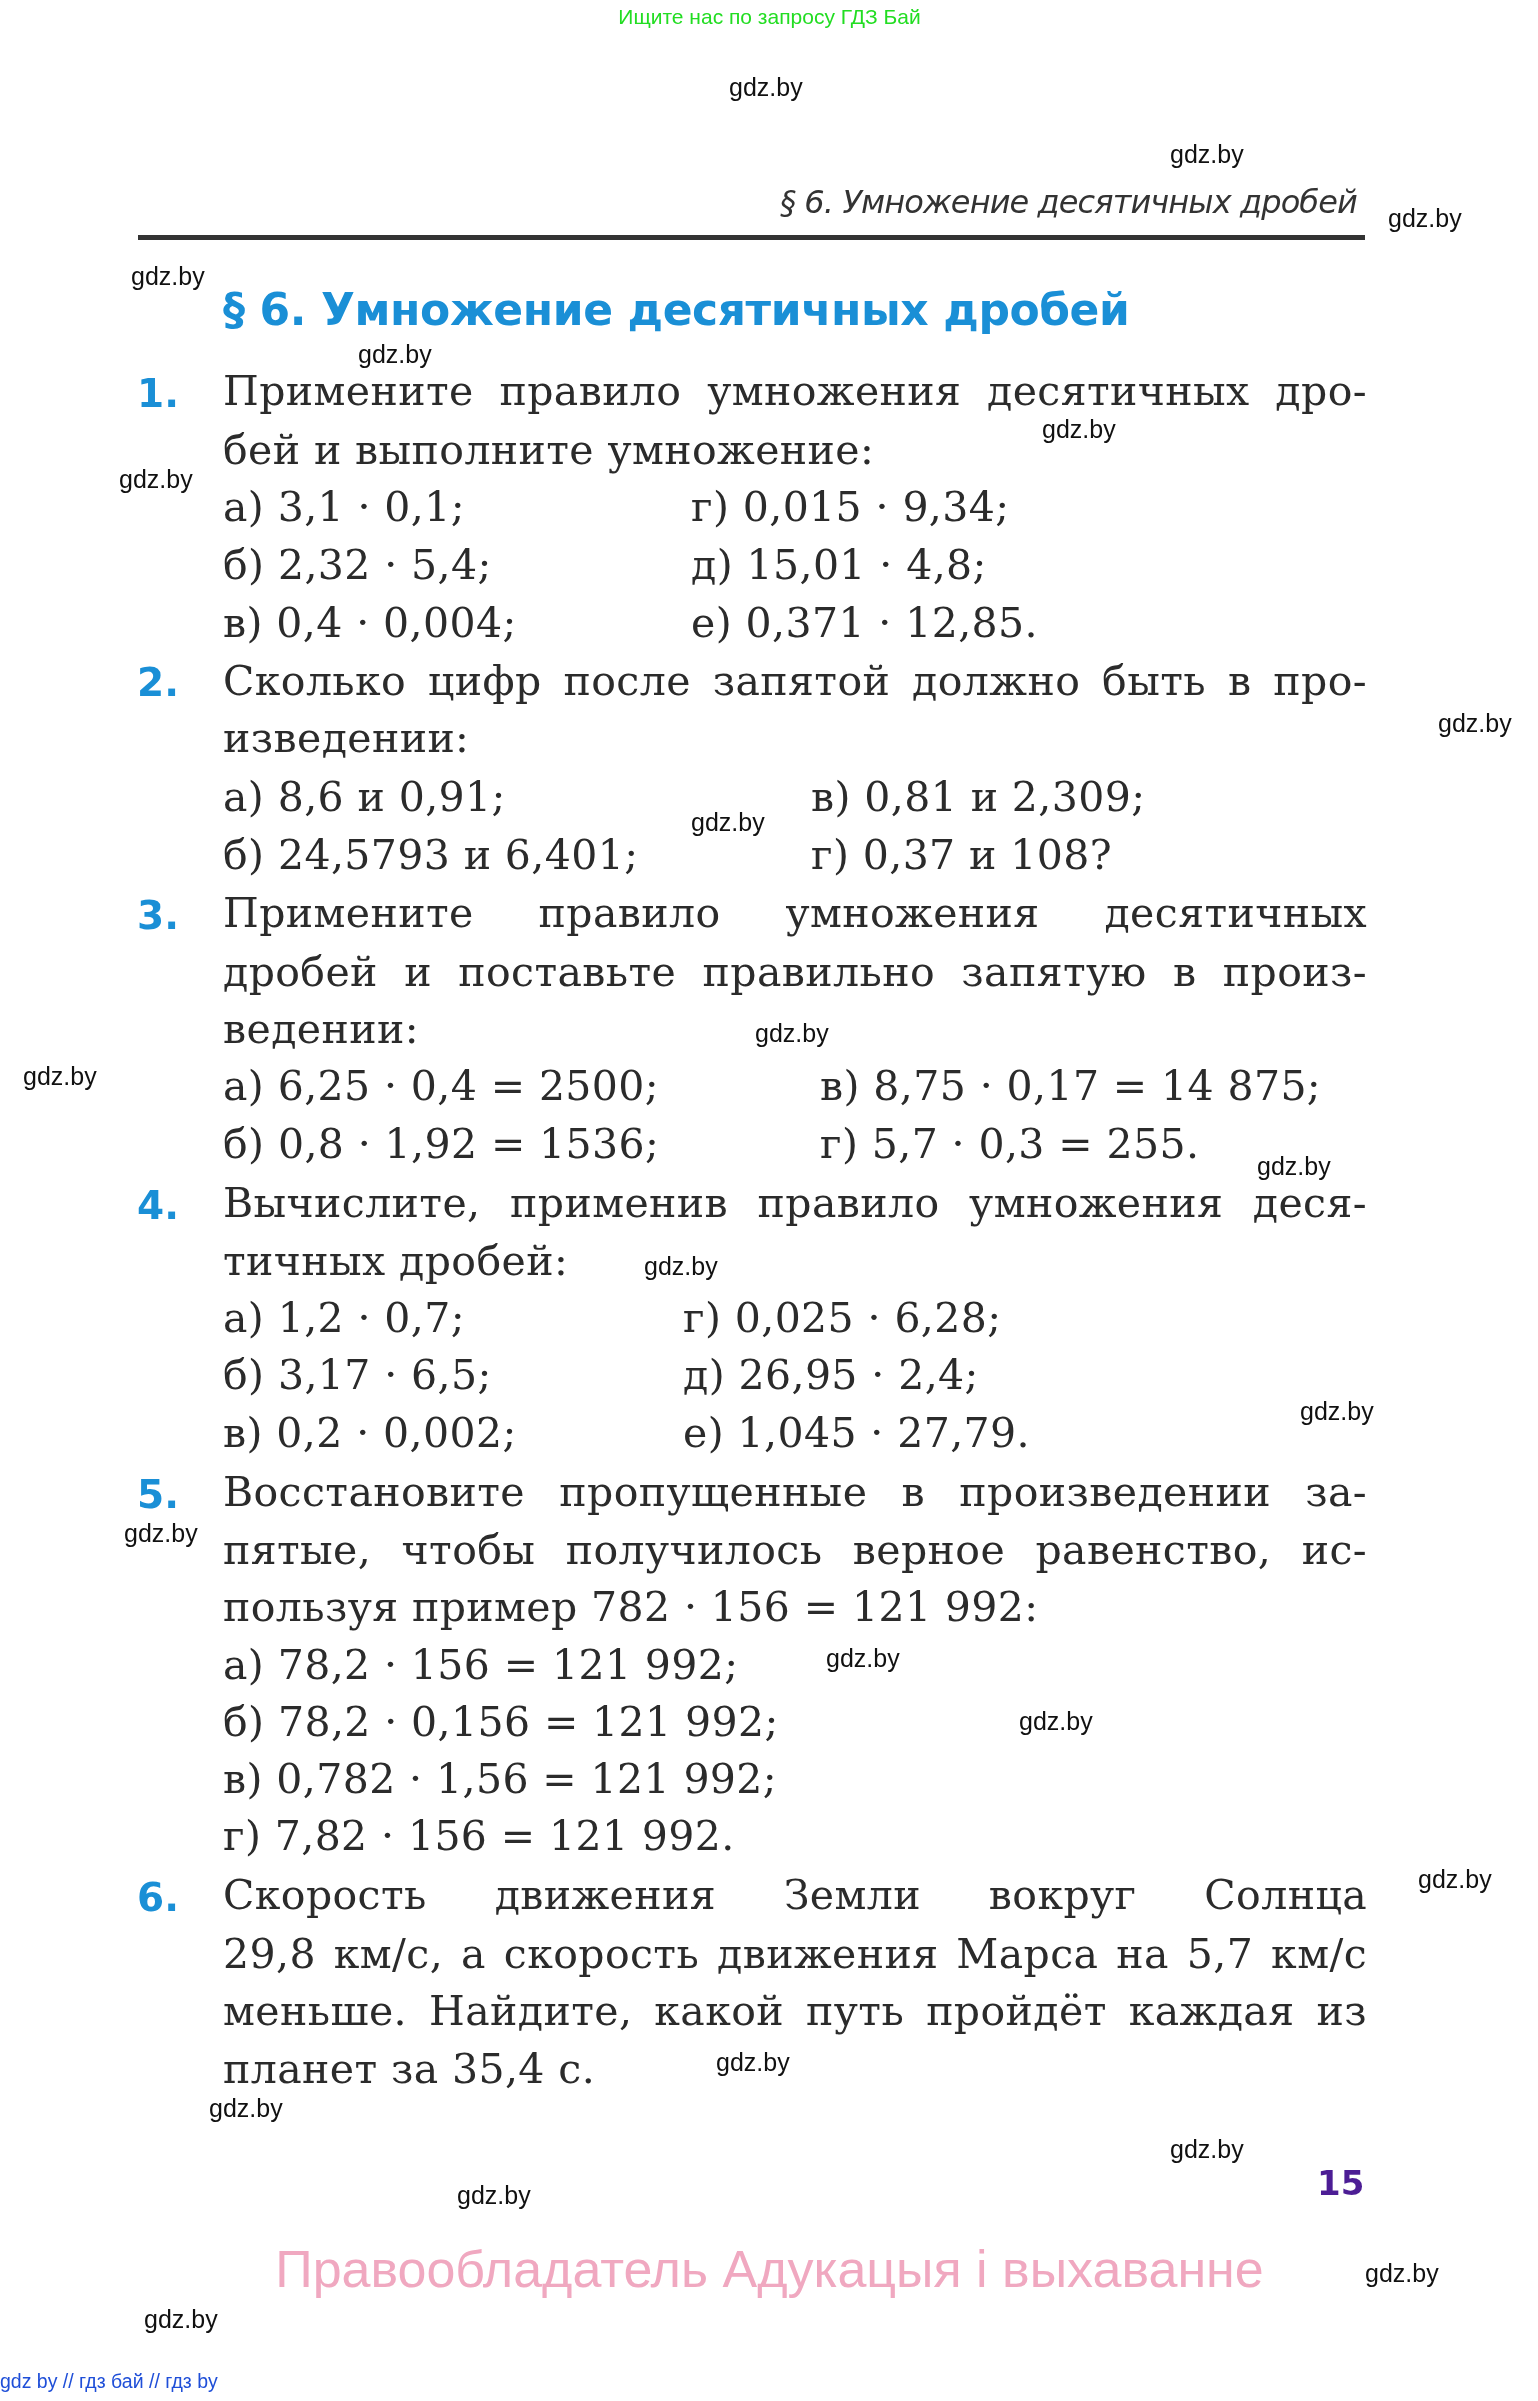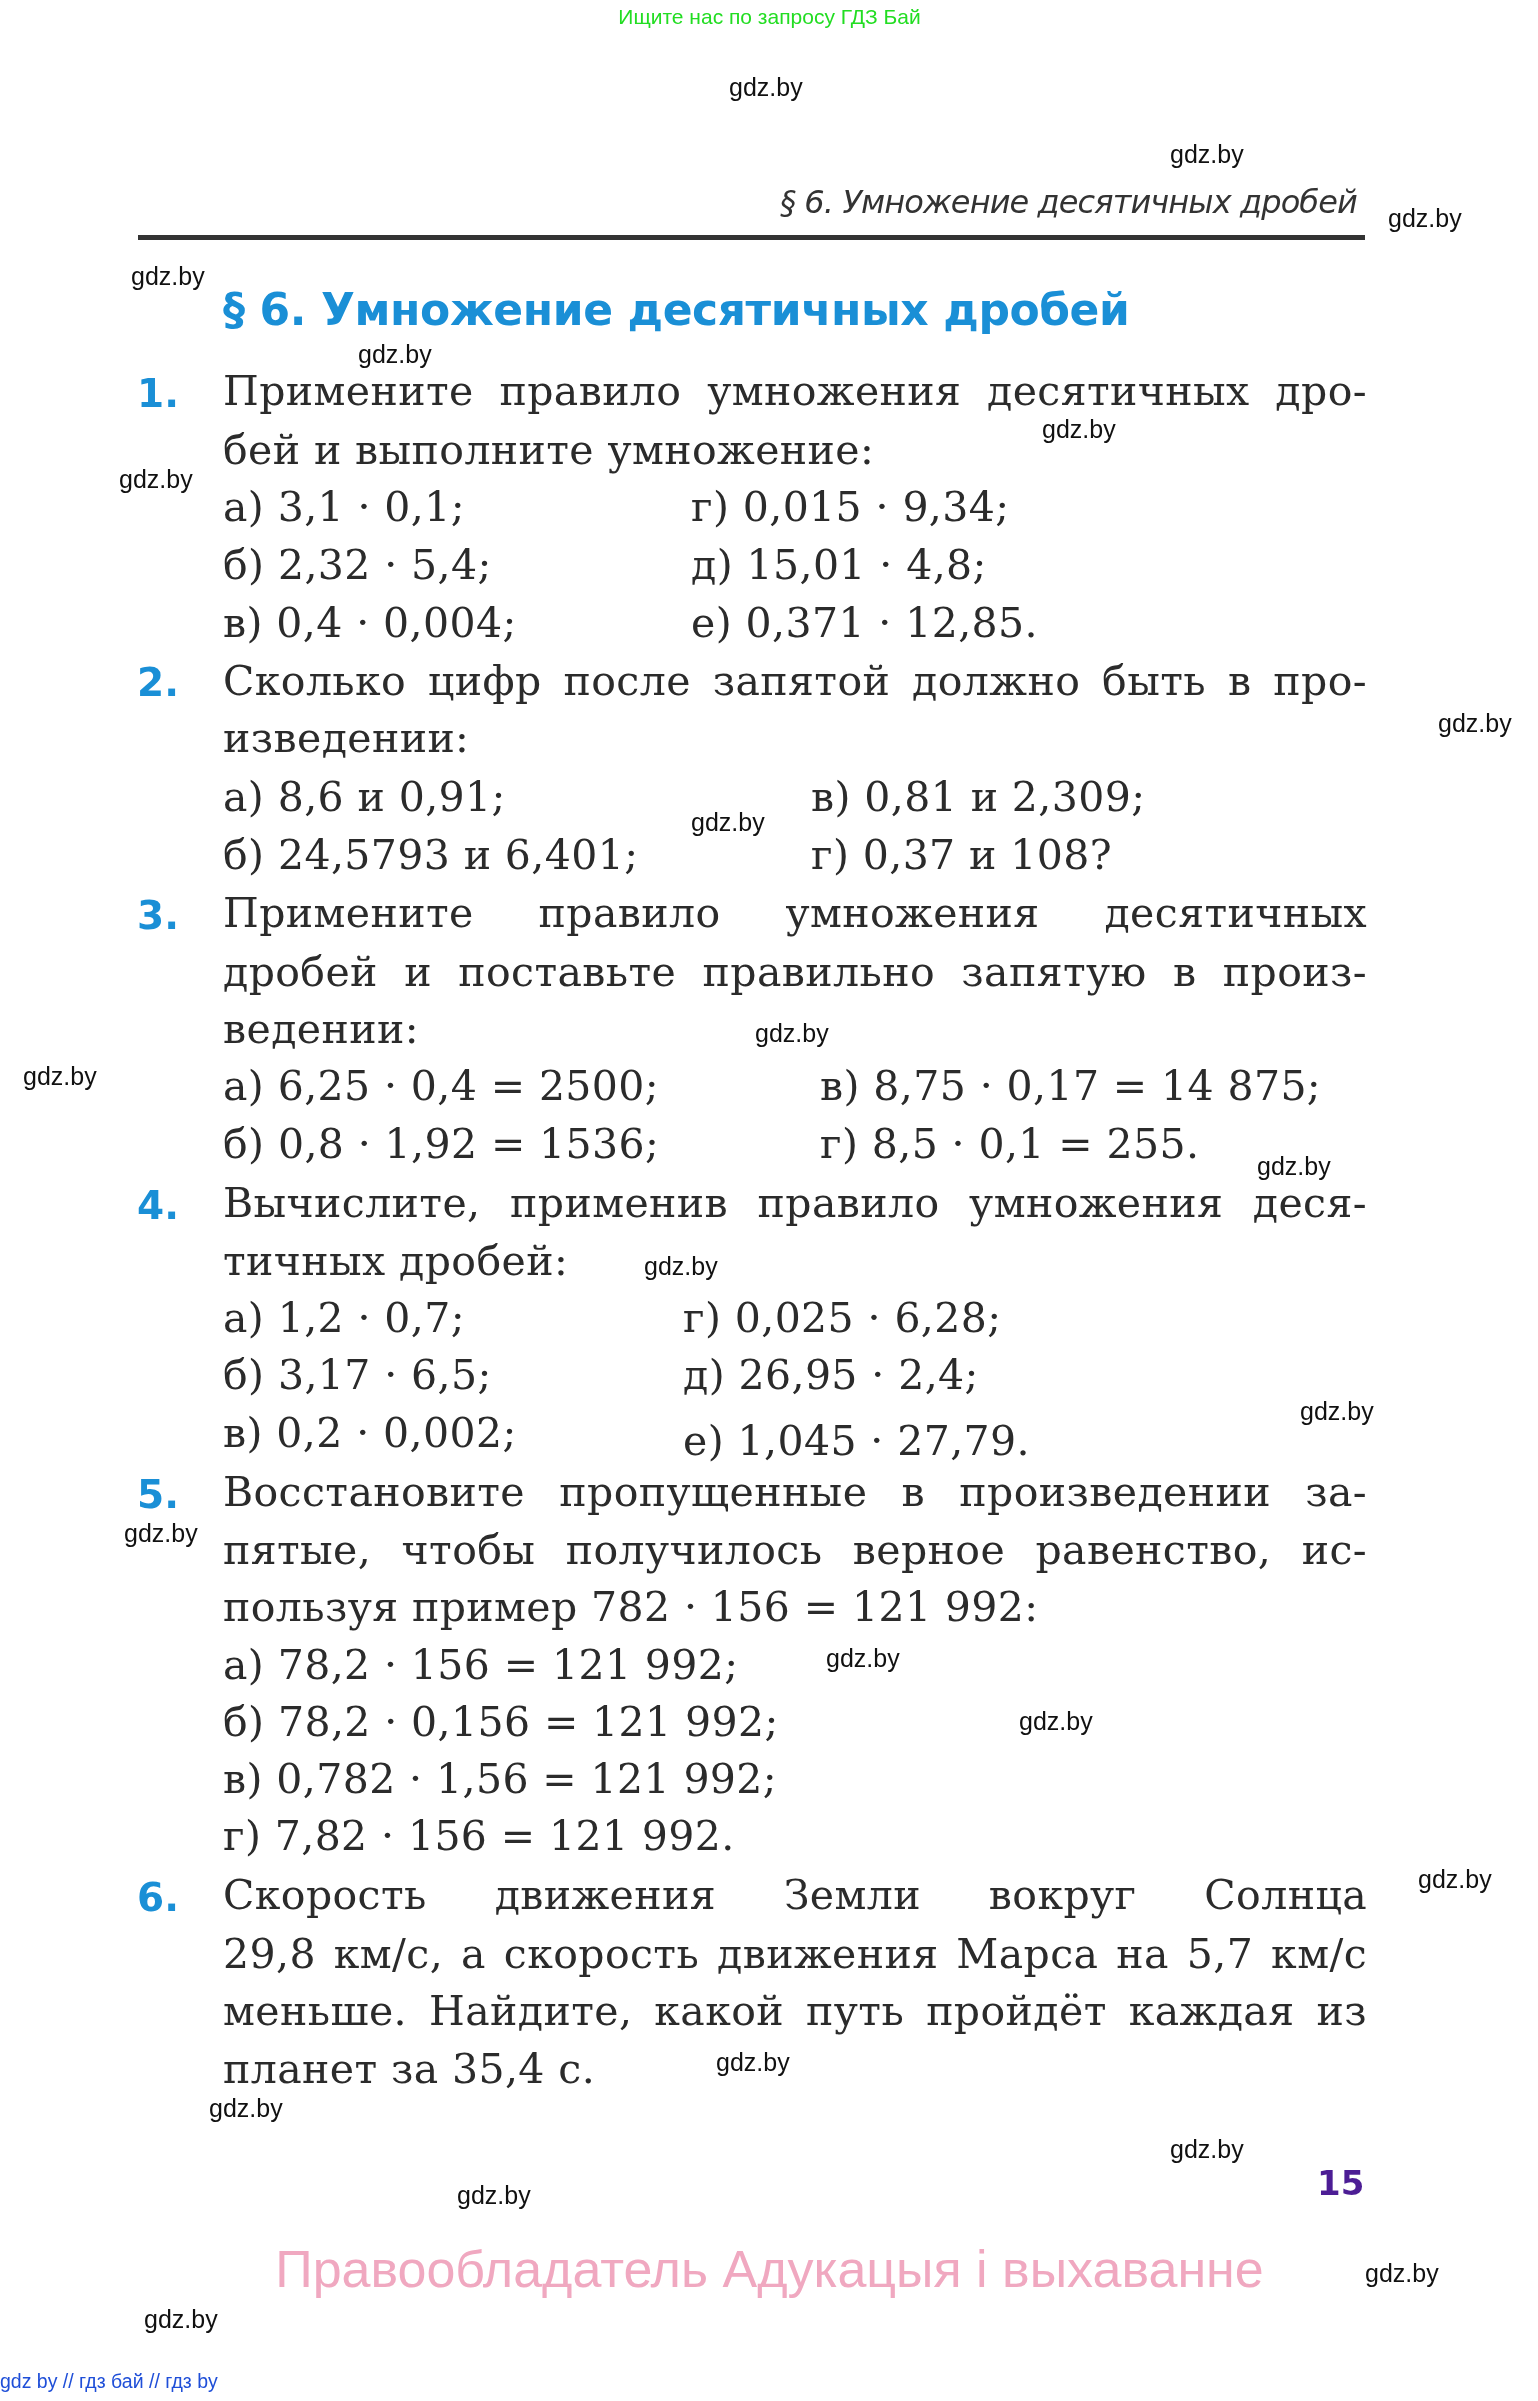--- a/index.html
+++ b/index.html
@@ -75,33 +75,33 @@
 </div>
 
 <div>
   <div class="abs num" style="left:137px;top:893px;">3.</div>
   <div class="abs txt just" style="left:223px;top:889px;">Примените правило умножения десятичных</div>
   <div class="abs txt just" style="left:223px;top:948px;">дробей и поставьте правильно запятую в произ-</div>
   <div class="abs txt" style="left:223px;top:1005px;">ведении:</div>
   <div class="abs txt" style="left:223px;top:1062px;">а) 6,25 · 0,4 = 2500;</div>
   <div class="abs txt" style="left:820px;top:1062px;">в) 8,75 · 0,17 = 14 875;</div>
   <div class="abs txt" style="left:223px;top:1120px;">б) 0,8 · 1,92 = 1536;</div>
-  <div class="abs txt" style="left:820px;top:1120px;">г) 8,5 · 0,1 = 255.</div>
+  <div class="abs txt" style="left:820px;top:1120px;">г) 5,7 · 0,3 = 255.</div>
 </div>
 
 <div>
   <div class="abs num" style="left:137px;top:1183px;">4.</div>
   <div class="abs txt just" style="left:223px;top:1179px;">Вычислите, применив правило умножения деся-</div>
   <div class="abs txt" style="left:223px;top:1237px;">тичных дробей:</div>
   <div class="abs txt" style="left:223px;top:1294px;">а) 1,2 · 0,7;</div>
   <div class="abs txt" style="left:683px;top:1294px;">г) 0,025 · 6,28;</div>
   <div class="abs txt" style="left:223px;top:1351px;">б) 3,17 · 6,5;</div>
   <div class="abs txt" style="left:683px;top:1351px;">д) 26,95 · 2,4;</div>
   <div class="abs txt" style="left:223px;top:1409px;">в) 0,2 · 0,002;</div>
-  <div class="abs txt" style="left:683px;top:1409px;margin-top:8px;">е) 1,045 · 27,79.</div>
+  <div class="abs txt" style="left:683px;top:1409px;">е) 1,045 · 27,79.</div>
 </div>
 
 <div>
   <div class="abs num" style="left:137px;top:1472px;">5.</div>
   <div class="abs txt just" style="left:223px;top:1468px;">Восстановите пропущенные в произведении за-</div>
   <div class="abs txt just" style="left:223px;top:1526px;">пятые, чтобы получилось верное равенство, ис-</div>
   <div class="abs txt" style="left:223px;top:1583px;">пользуя пример 782 · 156 = 121 992:</div>
   <div class="abs txt" style="left:223px;top:1641px;">а) 78,2 · 156 = 121 992;</div>
   <div class="abs txt" style="left:223px;top:1698px;">б) 78,2 · 0,156 = 121 992;</div>
   <div class="abs txt" style="left:223px;top:1755px;">в) 0,782 · 1,56 = 121 992;</div>

